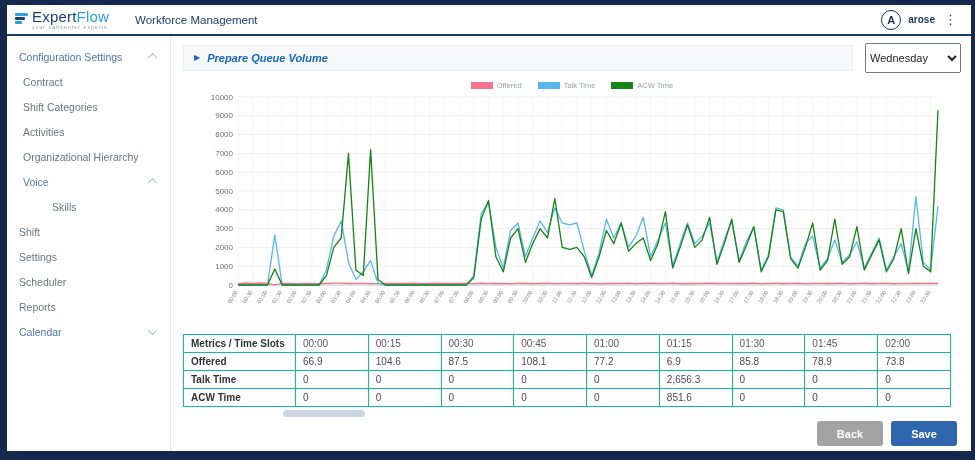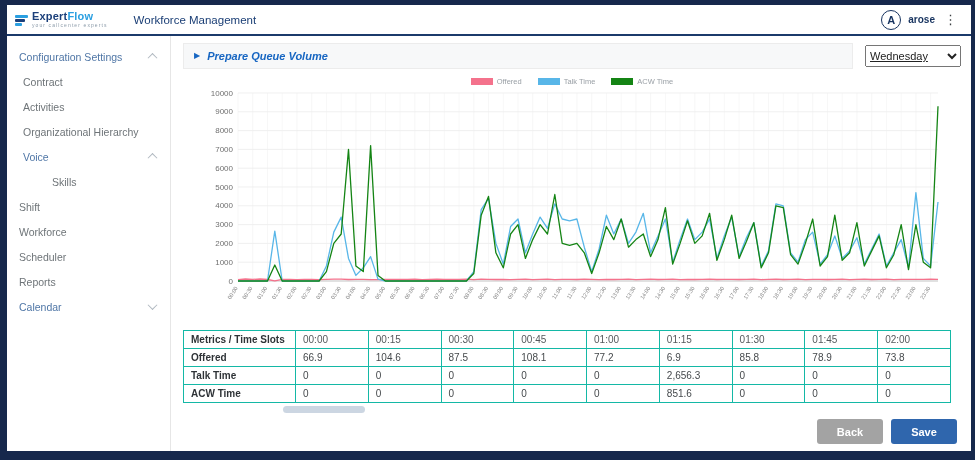--- a/index.html
+++ b/index.html
@@ -17,21 +17,21 @@
   .app-header {
     height: 31px; flex: 0 0 31px; display: flex; align-items: center;
     padding: 0 12px 0 8px; background: #fff; border-bottom: 2px solid #1b3a6b;
   }
   .logo { display: flex; align-items: flex-start; gap: 4px; }
   .logo-bars { display: flex; flex-direction: column; gap: 1px; margin-top: 4px; }
   .logo-bars i { display: block; height: 3px; width: 13px; background: #2a9fe1; border-radius: 1px; }
   .logo-bars i:nth-child(2) { background: #1b3f7a; width: 10px; }
   .logo-bars i:nth-child(3) { width: 7px; }
   .logo-text { line-height: 1; }
-  .logo-name { font-size: 11px; font-weight: bold; color: #1b3f7a; letter-spacing: 0.2px; }
+  .logo-name { font-size: 15px; font-weight: normal; color: #1b3f7a; letter-spacing: 0.2px; }
   .logo-name .flow { color: #2a9fe1; }
   .logo-tagline { font-size: 5px; color: #8a9aa8; letter-spacing: 1.1px; margin-top: 1px; }
   .app-title { margin-left: 26px; color: var(--navy, #1a3e75); font-weight: normal; font-size: 11.5px; text-align: right; }
   .header-right { margin-left: auto; display: flex; align-items: center; gap: 7px; }
   .avatar {
     width: 20px; height: 20px; border-radius: 50%; border: 1.5px solid #17335f;
     color: #17335f; font-weight: bold; font-size: 11px;
     display: flex; align-items: center; justify-content: center; background: #fff; cursor: pointer;
   }
   .username { color: #17335f; font-size: 10px; font-weight: bold; }
@@ -54,21 +54,21 @@
   .main { flex: 1; display: flex; flex-direction: column; min-width: 0; padding: 7px 10px 0 12px; }
 
   
   .panel-row { display: flex; align-items: center; gap: 12px; flex: 0 0 auto; }
   .panel-bar {
     flex: 1; background: #f7f8f9; border: 1px solid #ececec; height: 26px;
     display: flex; align-items: center; padding: 0 10px; gap: 7px;
   }
   .tri { color: var(--accent, #1766c2); font-size: 8px; line-height: 1; }
   .panel-title { color: var(--accent, #1766c2); font-size: 11px; font-weight: bold; font-style: italic; }
-  .day-select { font-family: "Liberation Sans", sans-serif; font-size: 11px; height: 22px; min-width: 96px; color: #222; text-decoration: underline; }
+  .day-select { font-family: "Liberation Sans", sans-serif; font-size: 11px; height: 30px; min-width: 96px; color: #222; }
 
   
   .chart-wrap { margin-top: 6px; display: flex; flex-direction: column; align-items: center; flex: 0 0 auto; }
   .legend { display: flex; gap: 16px; align-items: center; height: 12px; }
   .legend-item { display: inline-flex; align-items: center; }
   .legend .sw { width: 22px; height: 7px; display: inline-block; margin-right: 4px; }
   .legend .lbl { font-size: 7.5px; color: #9aa0a6; }
 
   
   .table-wrap { margin-top: 3px; }
@@ -119,37 +119,40 @@
   <div class="app-body">
     <aside class="sidebar">
         <div class="sb-item level0 accent">
           <span>Configuration Settings</span>
           <span class="chev chev-up"></span>
         </div>
         <div class="sb-item level1">
           <span>Contract</span>
         </div>
         <div class="sb-item level1">
+          <span>Shift Categories</span>
+        </div>
+        <div class="sb-item level1">
           <span>Activities</span>
         </div>
         <div class="sb-item level1">
           <span>Organizational Hierarchy</span>
         </div>
         <div class="sb-item level1 accent">
           <span>Voice</span>
           <span class="chev chev-up"></span>
         </div>
         <div class="sb-item level2">
           <span>Skills</span>
         </div>
         <div class="sb-item level0">
           <span>Shift</span>
         </div>
         <div class="sb-item level0">
-          <span>Workforce</span>
+          <span>Settings</span>
         </div>
         <div class="sb-item level0">
           <span>Scheduler</span>
         </div>
         <div class="sb-item level0">
           <span>Reports</span>
         </div>
         <div class="sb-item level0 accent">
           <span>Calendar</span>
           <span class="chev chev-down"></span>

